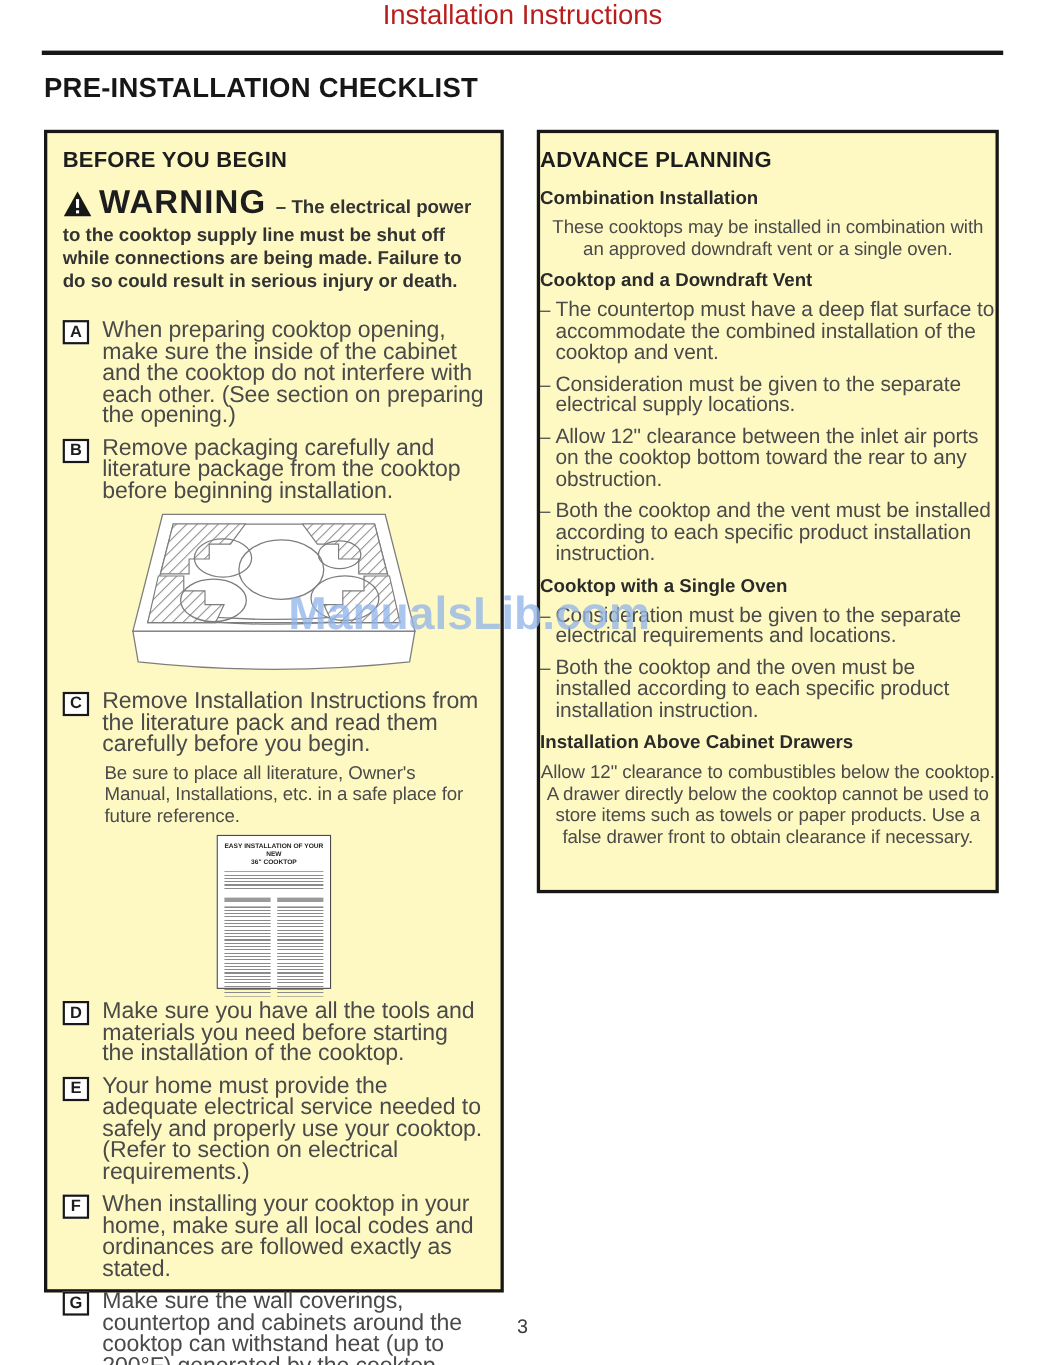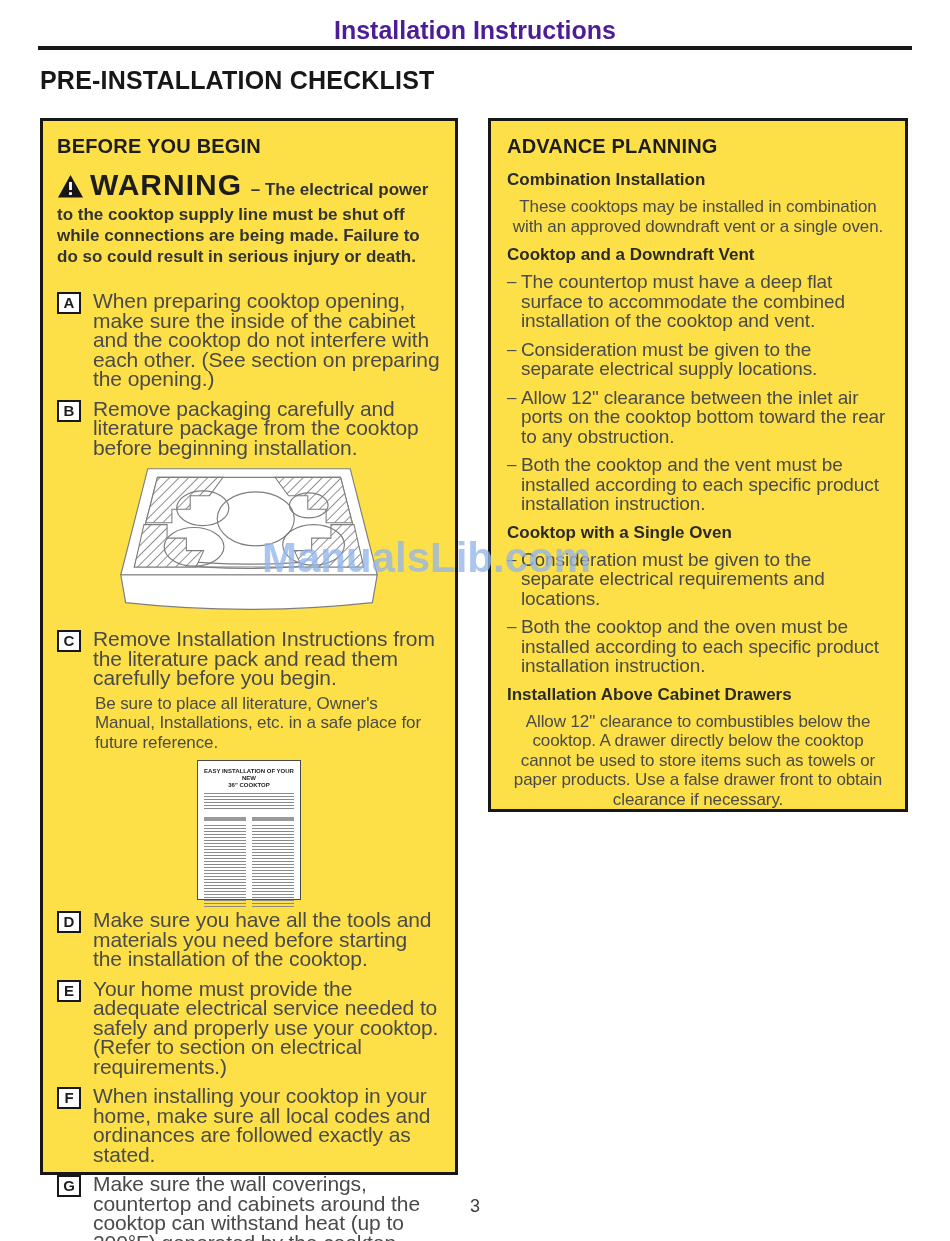--- a/index.html
+++ b/index.html
@@ -4,38 +4,38 @@
 <style>
   * { margin:0; padding:0; box-sizing:border-box; }
   html,body { background:#ffffff; }
   body {
     width:950px; height:1241px; position:relative;
     font-family:"Liberation Sans", sans-serif;
     color:#464646;
   }
   
   .header-title {
-    position:absolute; top:16px; left:0; width:100%;
-    text-align:center; font-size:25px; font-weight:bold; color:#4c1d95;
+    position:absolute; top:0; left:0; width:100%;
+    text-align:center; font-size:25px; font-weight:normal; color:#b91c1c;
   }
   .header-rule {
     position:absolute; top:46px; left:38px; width:874px; height:4px;
     background:#171717;
   }
   .page-title {
     position:absolute; top:66px; left:40px;
     font-size:25px; font-weight:bold; color:#171717; letter-spacing:.2px;
   }
   
   .panel {
-    position:absolute; border:3px solid #171717; background:#fde047;
+    position:absolute; border:3px solid #171717; background:#fef9c3;
     padding:12px 14px;
   }
   .panel-left  { left:40px;  top:118px; width:418px; height:1057px; }
-  .panel-right { left:488px; top:118px; width:420px; height:694px; padding:12px 16px; }
+  .panel-right { left:488px; top:118px; width:420px; height:694px; padding:12px 0; }
   .panel h2 {
     font-size:20px; font-weight:bold; color:#1d1d1d; margin:2px 0 12px 0;
     letter-spacing:.2px;
   }
   
   .warning-para {
     font-size:17px; font-weight:bold; color:#333; line-height:21px;
     margin-bottom:24px;
   }
   .warning-icon { display:inline-block; vertical-align:-4px; margin-right:6px; }

